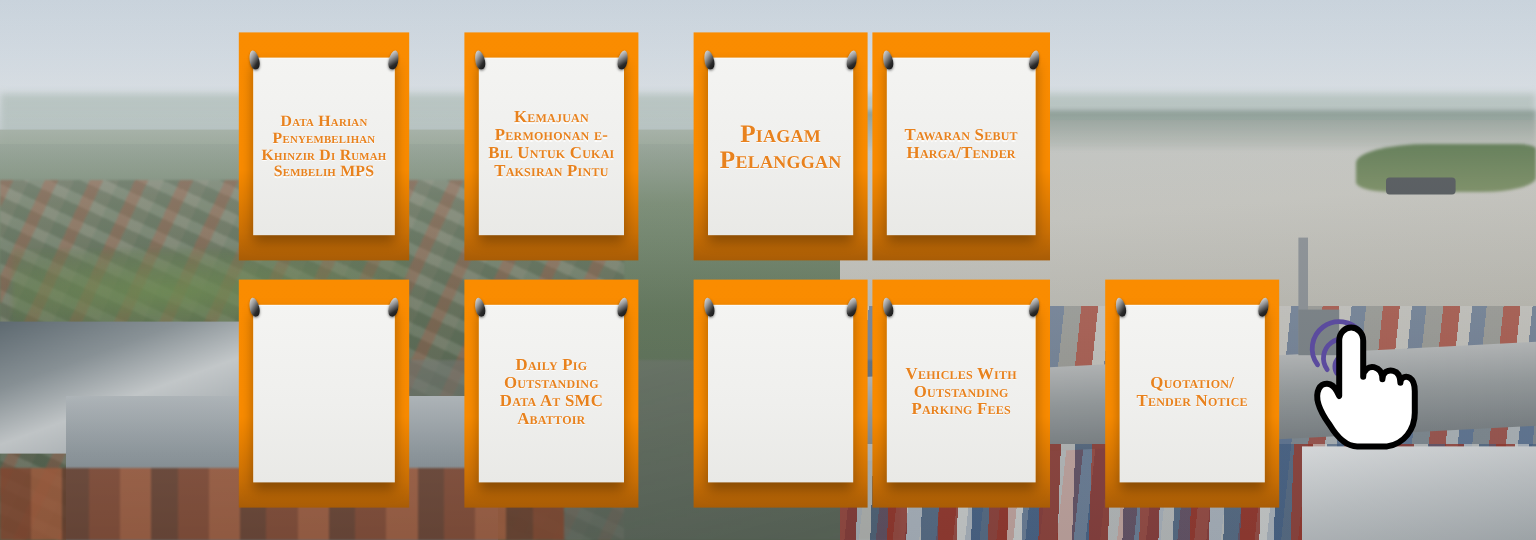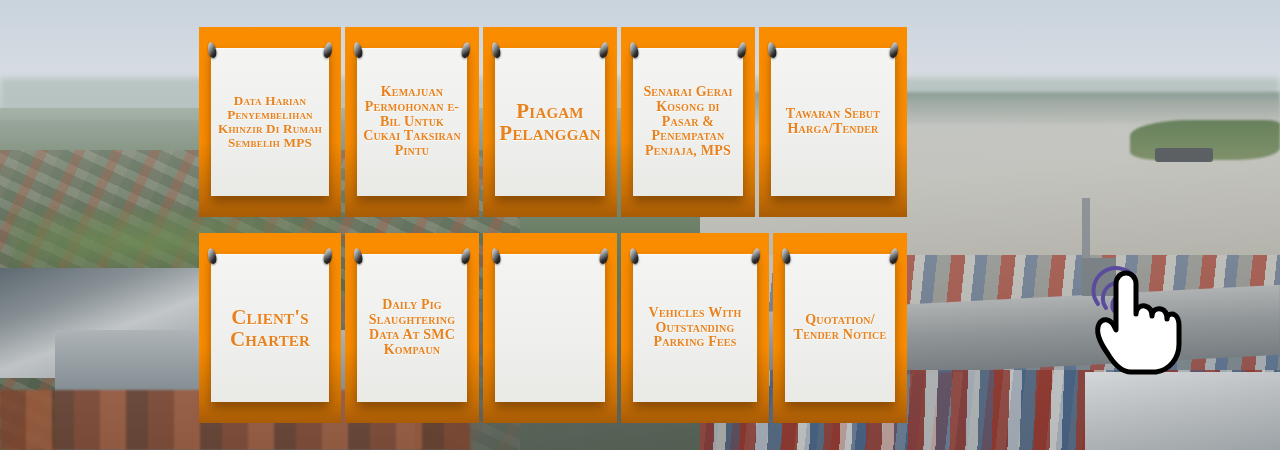--- a/index.html
+++ b/index.html
@@ -67,21 +67,21 @@
   .row{position:absolute;left:0;width:881px;height:190px;display:flex;}
   .row-1{top:0;}
   .row-2{top:206px;}
 
   .panel{
     position:relative;height:190px;margin-right:4px;
     background:linear-gradient(180deg,#fa8c00 0%,#f98b00 60%,#c96f05 88%,#a85c06 100%);
     overflow:hidden;flex:0 0 auto;
   }
   .panel:last-child{margin-right:0;}
-  .p-w142{width:142px;} .p-w145{width:134px;} .p-w148{width:148px;}
+  .p-w142{width:142px;} .p-w145{width:145px;margin-left:42px;} .p-w148{width:148px;}
 
   .paper{
     position:absolute;left:12px;top:21px;right:12px;height:148px;
     background:linear-gradient(180deg,#f4f4f2 0%,#efefed 55%,#e9e9e6 100%);
     box-shadow:0 6px 10px rgba(0,0,0,.32), 0 1px 0 rgba(255,255,255,.5) inset;
     display:flex;align-items:center;justify-content:center;
   }
   .pin{
     position:absolute;top:-6px;width:8px;height:16px;
     background:linear-gradient(135deg,#f2f2f2 0%,#9a9a9a 35%,#2b2b2b 70%,#111 100%);
@@ -151,49 +151,41 @@
           <p class="card-label fs-sm">Kemajuan Permohonan e-Bil Untuk Cukai Taksiran Pintu</p>
         </div>
       </div>
       <div class="panel p-w145">
         <div class="paper">
           <span class="pin left"></span>
           <span class="pin right"></span>
           <p class="card-label">Piagam Pelanggan</p>
         </div>
       </div>
-      <div class="panel p-w145">
-        <div class="paper">
-          <span class="pin left"></span>
-          <span class="pin right"></span>
-          <p class="card-label fs-sm">Senarai Gerai Kosong di Pasar &amp; Penempatan Penjaja, MPS</p>
-        </div>
-      </div>
       <div class="panel p-w148">
         <div class="paper">
           <span class="pin left"></span>
           <span class="pin right"></span>
           <p class="card-label fs-sm">Tawaran Sebut Harga/Tender</p>
         </div>
       </div>
     </div>
 
     <div class="row row-2">
       <div class="panel p-w142">
         <div class="paper">
           <span class="pin left"></span>
           <span class="pin right"></span>
-          <p class="card-label">Client's Charter</p>
-        </div>
-      </div>
-      <div class="panel p-w145">
-        <div class="paper">
-          <span class="pin left"></span>
-          <span class="pin right"></span>
-          <p class="card-label fs-sm">Daily Pig Slaughtering Data At SMC Kompaun</p>
+        </div>
+      </div>
+      <div class="panel p-w145">
+        <div class="paper">
+          <span class="pin left"></span>
+          <span class="pin right"></span>
+          <p class="card-label fs-sm">Daily Pig Outstanding Data At SMC Abattoir</p>
         </div>
       </div>
       <div class="panel p-w145">
         <div class="paper">
           <span class="pin left"></span>
           <span class="pin right"></span>
         </div>
       </div>
       <div class="panel p-w148">
         <div class="paper">

